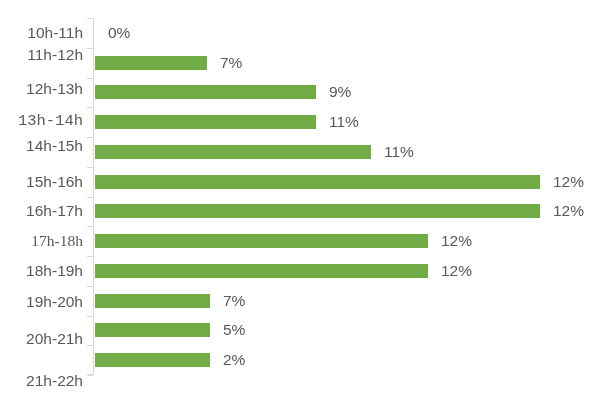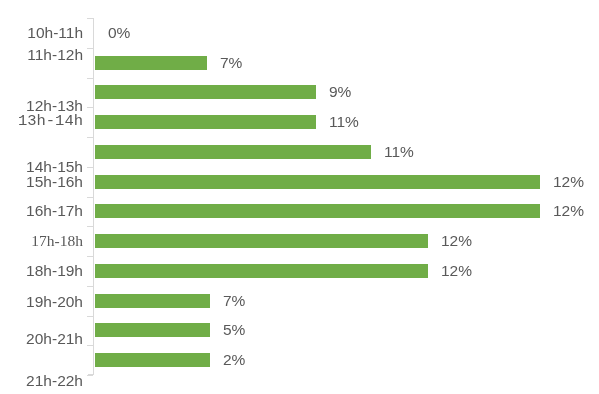--- a/index.html
+++ b/index.html
@@ -104,31 +104,31 @@
       <div class="row" style="top: 0px;">
         <div class="cat-label" style="top: 24.875px;">10h-11h</div>
         <div class="bar-value" style="top: 24.875px; left: 108px;">0%</div>
       </div>
       <div class="row" style="top: 0px;">
         <div class="cat-label" style="top: 47px;">11h-12h</div>
         <div class="bar" title="11h-12h 7%" style="top: 55.625px; width: 112px; background: rgb(112, 173, 71);"></div>
         <div class="bar-value" style="top: 54.625px; left: 220px;">7%</div>
       </div>
       <div class="row" style="top: 0px;">
-        <div class="cat-label" style="top: 98px;">12h-13h</div>
+        <div class="cat-label" style="top: 81px;">12h-13h</div>
         <div class="bar" title="12h-13h 9%" style="top: 85.375px; width: 221px; background: rgb(112, 173, 71);"></div>
         <div class="bar-value" style="top: 84.375px; left: 329px;">9%</div>
       </div>
       <div class="row" style="top: 0px;">
         <div class="cat-label" style="top: 114.125px; font-family: Liberation Mono, monospace;">13h-14h</div>
         <div class="bar" title="13h-14h 11%" style="top: 115.125px; width: 221px; background: rgb(112, 173, 71);"></div>
         <div class="bar-value" style="top: 114.125px; left: 329px;">11%</div>
       </div>
       <div class="row" style="top: 0px;">
-        <div class="cat-label" style="top: 159px;">14h-15h</div>
+        <div class="cat-label" style="top: 138px;">14h-15h</div>
         <div class="bar" title="14h-15h 11%" style="top: 144.875px; width: 276px; background: rgb(112, 173, 71);"></div>
         <div class="bar-value" style="top: 143.875px; left: 384px;">11%</div>
       </div>
       <div class="row" style="top: 0px;">
         <div class="cat-label" style="top: 173.625px;">15h-16h</div>
         <div class="bar" title="15h-16h 12%" style="top: 174.625px; width: 445px; background: rgb(112, 173, 71);"></div>
         <div class="bar-value" style="top: 173.625px; left: 553px;">12%</div>
       </div>
       <div class="row" style="top: 0px;">
         <div class="cat-label" style="top: 203.375px;">16h-17h</div>

